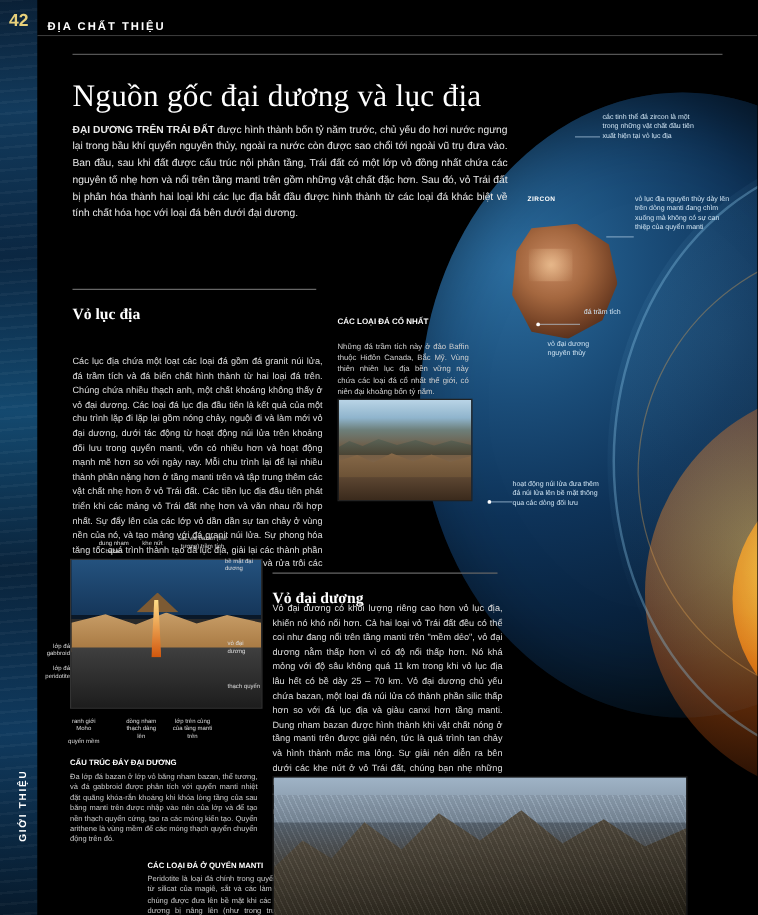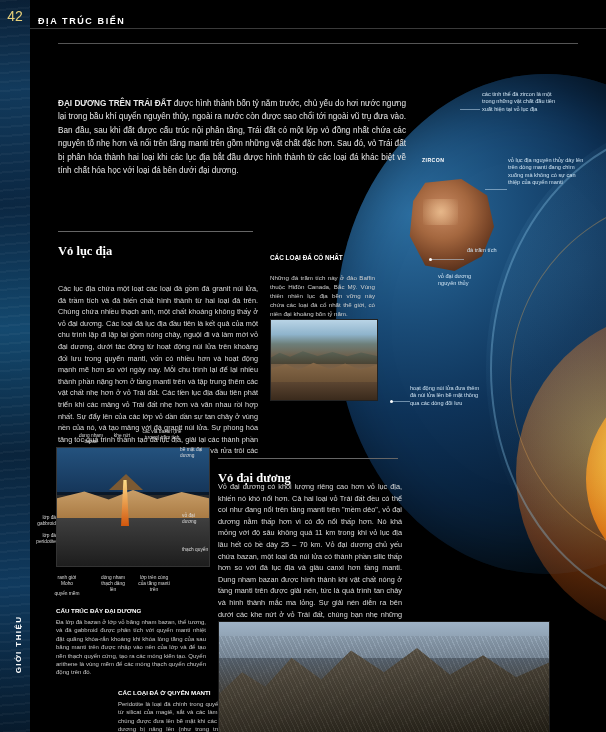--- a/index.html
+++ b/index.html
@@ -14,21 +14,21 @@
   .spine{
     position:absolute;left:0;top:0;width:30px;height:732px;
     background:linear-gradient(180deg,#0a2036 0%,#123a5c 12%,#0b2742 28%,#14496f 45%,#0a243c 62%,#103a5e 80%,#071a2c 100%);
   }
   .spine-stripes{
     position:absolute;left:0;top:0;width:30px;height:732px;
     background:repeating-linear-gradient(175deg, rgba(255,255,255,0.035) 0px, rgba(255,255,255,0.035) 2px, rgba(0,0,0,0) 2px, rgba(0,0,0,0) 9px);
   }
   .page-num{
     position:absolute;left:4px;top:6px;width:22px;height:20px;
-    color:#e8d07a;font-size:14px;font-weight:normal;text-align:center;line-height:20px;
+    color:#e8d07a;font-size:14px;font-weight:bold;text-align:center;line-height:20px;
   }
   .spine-label{
     position:absolute;left:-22px;top:640px;width:80px;
     transform:rotate(-90deg);
     color:#ffffff;font-size:8px;letter-spacing:1.4px;text-align:center;font-weight:bold;
   }
   
   .header{
     position:absolute;left:30px;top:0;width:576px;height:28px;
     background:#000;
@@ -234,34 +234,35 @@
 </head>
 <body>
 
 <div class="spine">
   <div class="spine-stripes"></div>
 </div>
 <div class="page-num">42</div>
 <div class="spine-label">GIỚI THIỆU</div>
 
 <div class="header"></div>
-<div class="header-title">ĐỊA TRÚC BIỂN</div>
+<div class="header-title">ĐỊA CHẤT THIỆU</div>
 <div class="header-rule"></div>
 
 <div class="page">
 
   <div class="globe">
     <div class="globe-mantle"></div>
     <div class="globe-core"></div>
     <div class="globe-crust"></div>
     <div class="globe-arc"></div>
     <div class="globe-arc2"></div>
   </div>
 
   <div class="title-rule"></div>
+  <h1 class="title">Nguồn gốc đại dương và lục địa</h1>
 
   <div class="intro">
     <span class="lead">ĐẠI DƯƠNG TRÊN TRÁI ĐẤT</span><span> được hình thành bốn tỷ năm trước, chủ yếu do hơi nước ngưng lại trong bầu khí quyển nguyên thủy, ngoài ra nước còn được sao chổi tới ngoài vũ trụ đưa vào. Ban đầu, sau khi đất được cấu trúc nội phân tầng, Trái đất có một lớp vỏ đồng nhất chứa các nguyên tố nhẹ hơn và nổi trên tầng manti trên gồm những vật chất đặc hơn. Sau đó, vỏ Trái đất bị phân hóa thành hai loại khi các lục địa bắt đầu được hình thành từ các loại đá khác biệt về tính chất hóa học với loại đá bên dưới đại dương.</span>
   </div>
 
   <div class="photo-rock">
     <div class="spec"></div>
   </div>
 
   <div class="ann" style="left:452px;top:62px;width:78px;">các tinh thể đá zircon là một trong những vật chất đầu tiên xuất hiện tại vỏ lục địa</div>

